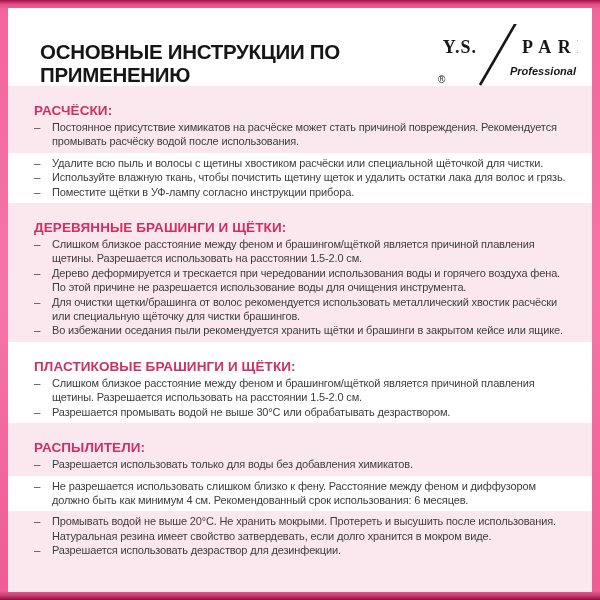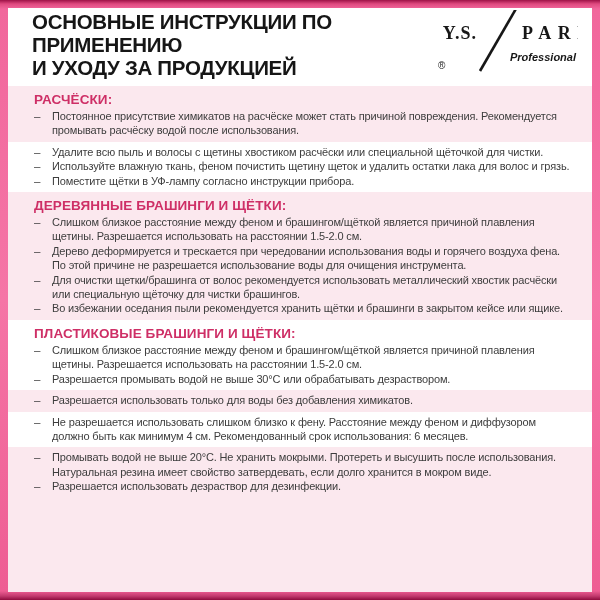--- a/index.html
+++ b/index.html
@@ -22,43 +22,43 @@
     background: #ffffff;
     display: flex; flex-direction: column;
     overflow: hidden;
   }
   
   .header {
     height: 78px;
     flex: 0 0 78px;
     background: #ffffff;
     display: flex;
-    align-items: flex-start;
+    align-items: flex-end;
     justify-content: space-between;
-    padding: 2px 14px 0 24px;
+    padding: 2px 14px 0 32px;
     box-sizing: border-box;
   }
   .title {
     font-size: 20.5px;
     font-weight: bold;
     line-height: 23px;
     letter-spacing: -0.3px;
     color: #161616;
   }
   .logo { width: 148px; height: 62px; flex: 0 0 148px; }
   
   .stripe {
     box-sizing: border-box;
     padding: 3px 16px 4px 26px;
     background: #ffffff;
   }
   .stripe.pink { background: #fbe8ee; }
   .stripe:last-child { flex: 1; }
   .stripe h2 {
-    margin: 2px 0 1px 0;
+    margin: 13px 0 1px 0;
     font-size: 13.5px;
     font-weight: bold;
     line-height: 17px;
     letter-spacing: 0.1px;
     color: #ce2f66;
   }
   .item { display: flex; }
   .item .dash {
     flex: 0 0 18px;
     font-size: 11.6px;
@@ -76,21 +76,20 @@
 </style>
 </head>
 <body>
 
 <div class="frame">
   <div class="page">
 
     <div class="header">
       <div class="title">
         <div>ОСНОВНЫЕ ИНСТРУКЦИИ ПО ПРИМЕНЕНИЮ</div>
-        <div>И УХОДУ ЗА ПРОДУКЦИЕЙ</div>
       </div>
       <svg class="logo" viewBox="0 0 148 62">
         <line x1="50" y1="61" x2="87" y2="-3" stroke="#171717" stroke-width="2.6"></line>
         <text x="47" y="29" text-anchor="end" font-family="Liberation Serif, serif" font-weight="bold" font-size="18" letter-spacing="1" fill="#171717">Y.S.</text>
         <text x="92" y="29" font-family="Liberation Serif, serif" font-weight="bold" font-size="18" letter-spacing="6.5" fill="#171717">PARK</text>
         <text x="146" y="51" text-anchor="end" font-family="Liberation Sans, sans-serif" font-style="italic" font-weight="bold" font-size="11" fill="#171717">Professional</text>
         <text x="8" y="59" font-family="Liberation Sans, sans-serif" font-size="10" fill="#171717">®</text>
       </svg>
     </div>
 
@@ -102,21 +101,21 @@
       </div>
     </section>
 
     <section class="stripe">
       <div class="item">
         <span class="dash">–</span>
         <p>Удалите всю пыль и волосы с щетины хвостиком расчёски или специальной щёточкой для чистки.</p>
       </div>
       <div class="item">
         <span class="dash">–</span>
-        <p>Используйте влажную ткань, феном почистить щетину щеток и удалить остатки лака для волос и грязь.</p>
+        <p>Используйте влажную ткань, чтобы почистить щетину щеток и удалить остатки лака для волос и грязь.</p>
       </div>
       <div class="item">
         <span class="dash">–</span>
         <p>Поместите щётки в УФ-лампу согласно инструкции прибора.</p>
       </div>
     </section>
 
     <section class="stripe pink">
       <h2>ДЕРЕВЯННЫЕ БРАШИНГИ И ЩЁТКИ:</h2>
       <div class="item">
@@ -143,20 +142,21 @@
         <span class="dash">–</span>
         <p>Слишком близкое расстояние между феном и брашингом/щёткой является причиной плавления щетины. Разрешается использовать на расстоянии 1.5-2.0 см.</p>
       </div>
       <div class="item">
         <span class="dash">–</span>
         <p>Разрешается промывать водой не выше 30°C или обрабатывать дезраствором.</p>
       </div>
     </section>
 
     <section class="stripe pink">
+      <h2>РАСПЫЛИТЕЛИ:</h2>
       <div class="item">
         <span class="dash">–</span>
         <p>Разрешается использовать только для воды без добавления химикатов.</p>
       </div>
     </section>
 
     <section class="stripe">
       <div class="item">
         <span class="dash">–</span>
         <p>Не разрешается использовать слишком близко к фену. Расстояние между феном и диффузором должно быть как минимум 4 см. Рекомендованный срок использования: 6 месяцев.</p>

